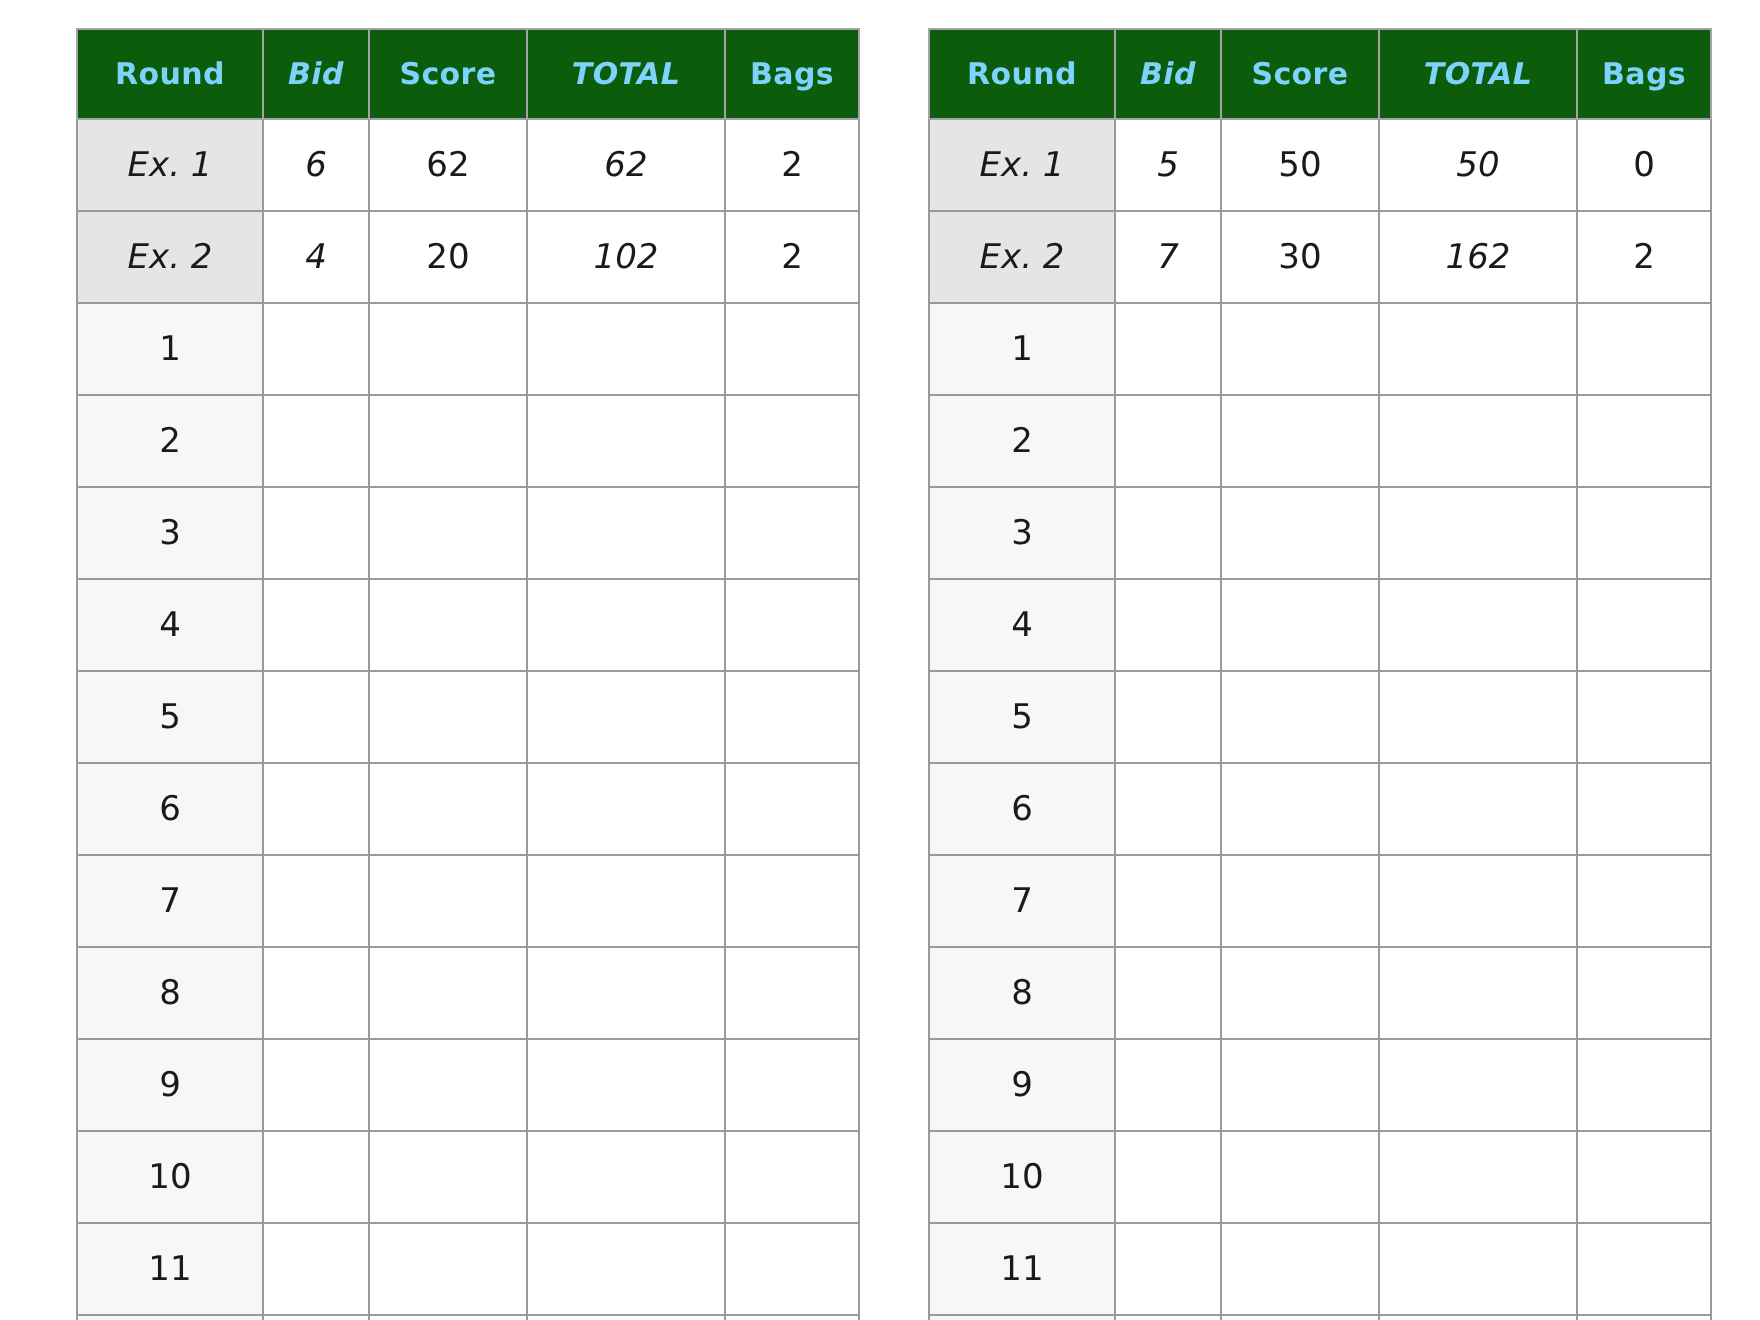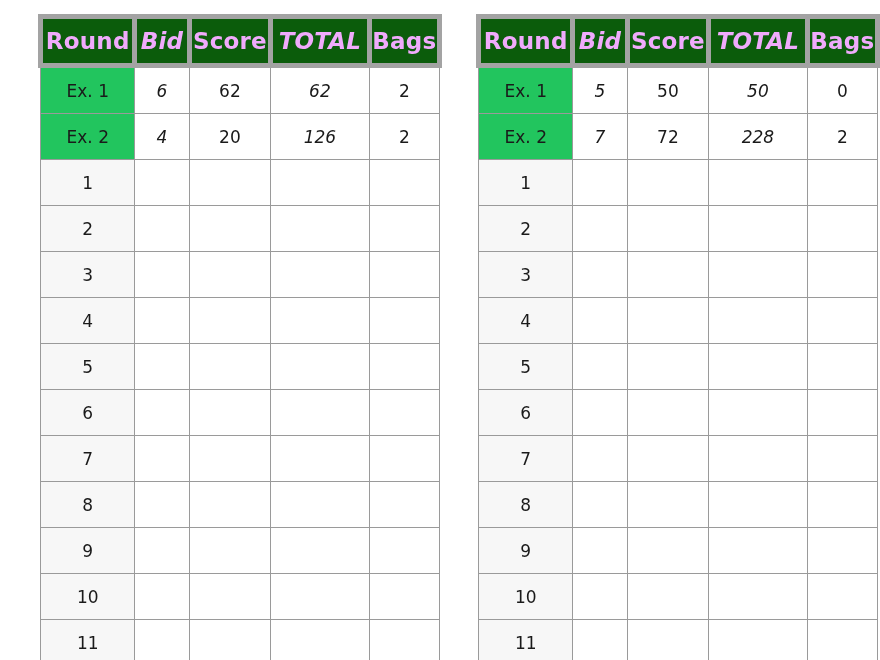--- a/index.html
+++ b/index.html
@@ -33,39 +33,40 @@
     border: 1px solid #9a9a9a;
     text-align: center;
     vertical-align: middle;
     font-size: 17px;
     color: #1a1a1a;
     height: 45px;
     padding: 0;
   }
   .score-table thead th {
     background: #0b5c0b;
-    color: #f0abfc;
+    color: #7dd3fc;
     font-weight: bold;
-    font-size: 23px;
-    border: 5px solid #a3a3a3;
+    font-size: 15px;
+    border: 1px solid #a3a3a3;
     height: 44px;
     letter-spacing: .2px;
   }
   
   .col-round { width: 92px; }
   .col-bid   { width: 52px; font-style: italic; }
   .col-score { width: 78px; }
   .col-total { width: 98px; font-style: italic; }
   .col-bags  { width: 66px; }
 
   .score-table tbody td.round-cell {
     background: #f7f7f7;
   }
   .score-table tbody tr.example td.round-cell {
-    background: #22c55e;
+    font-style: italic;
+    background: #e5e5e5;
   }
   .score-table tbody tr.example td {
     background: #ffffff;
   }
   .score-table tbody td.data-cell {
     background: #ffffff;
   }
 </style>
 </head>
 <body>
@@ -86,21 +87,21 @@
           <td class="col-round round-cell">Ex. 1</td>
           <td class="col-bid data-cell">6</td>
           <td class="col-score data-cell">62</td>
           <td class="col-total data-cell">62</td>
           <td class="col-bags data-cell">2</td>
         </tr>
         <tr class="example">
           <td class="col-round round-cell">Ex. 2</td>
           <td class="col-bid data-cell">4</td>
           <td class="col-score data-cell">20</td>
-          <td class="col-total data-cell">126</td>
+          <td class="col-total data-cell">102</td>
           <td class="col-bags data-cell">2</td>
         </tr>
         <tr>
           <td class="col-round round-cell">1</td>
           <td class="col-bid data-cell"></td>
           <td class="col-score data-cell"></td>
           <td class="col-total data-cell"></td>
           <td class="col-bags data-cell"></td>
         </tr>
         <tr>
@@ -197,22 +198,22 @@
         <tr class="example">
           <td class="col-round round-cell">Ex. 1</td>
           <td class="col-bid data-cell">5</td>
           <td class="col-score data-cell">50</td>
           <td class="col-total data-cell">50</td>
           <td class="col-bags data-cell">0</td>
         </tr>
         <tr class="example">
           <td class="col-round round-cell">Ex. 2</td>
           <td class="col-bid data-cell">7</td>
-          <td class="col-score data-cell">72</td>
-          <td class="col-total data-cell">228</td>
+          <td class="col-score data-cell">30</td>
+          <td class="col-total data-cell">162</td>
           <td class="col-bags data-cell">2</td>
         </tr>
         <tr>
           <td class="col-round round-cell">1</td>
           <td class="col-bid data-cell"></td>
           <td class="col-score data-cell"></td>
           <td class="col-total data-cell"></td>
           <td class="col-bags data-cell"></td>
         </tr>
         <tr>

